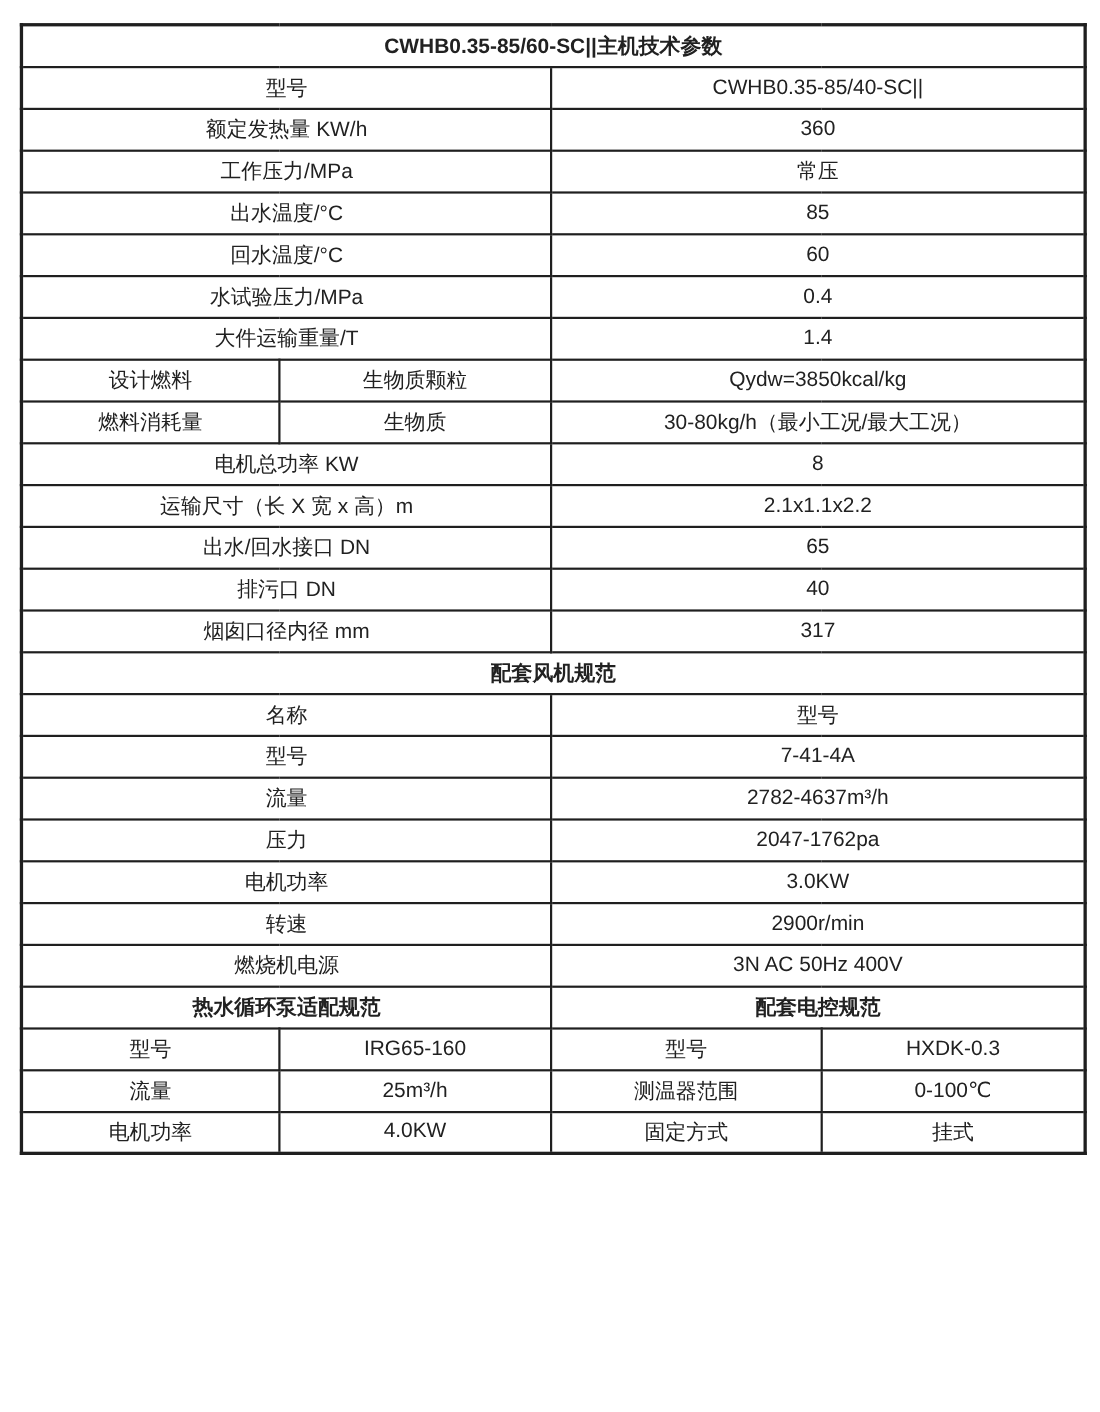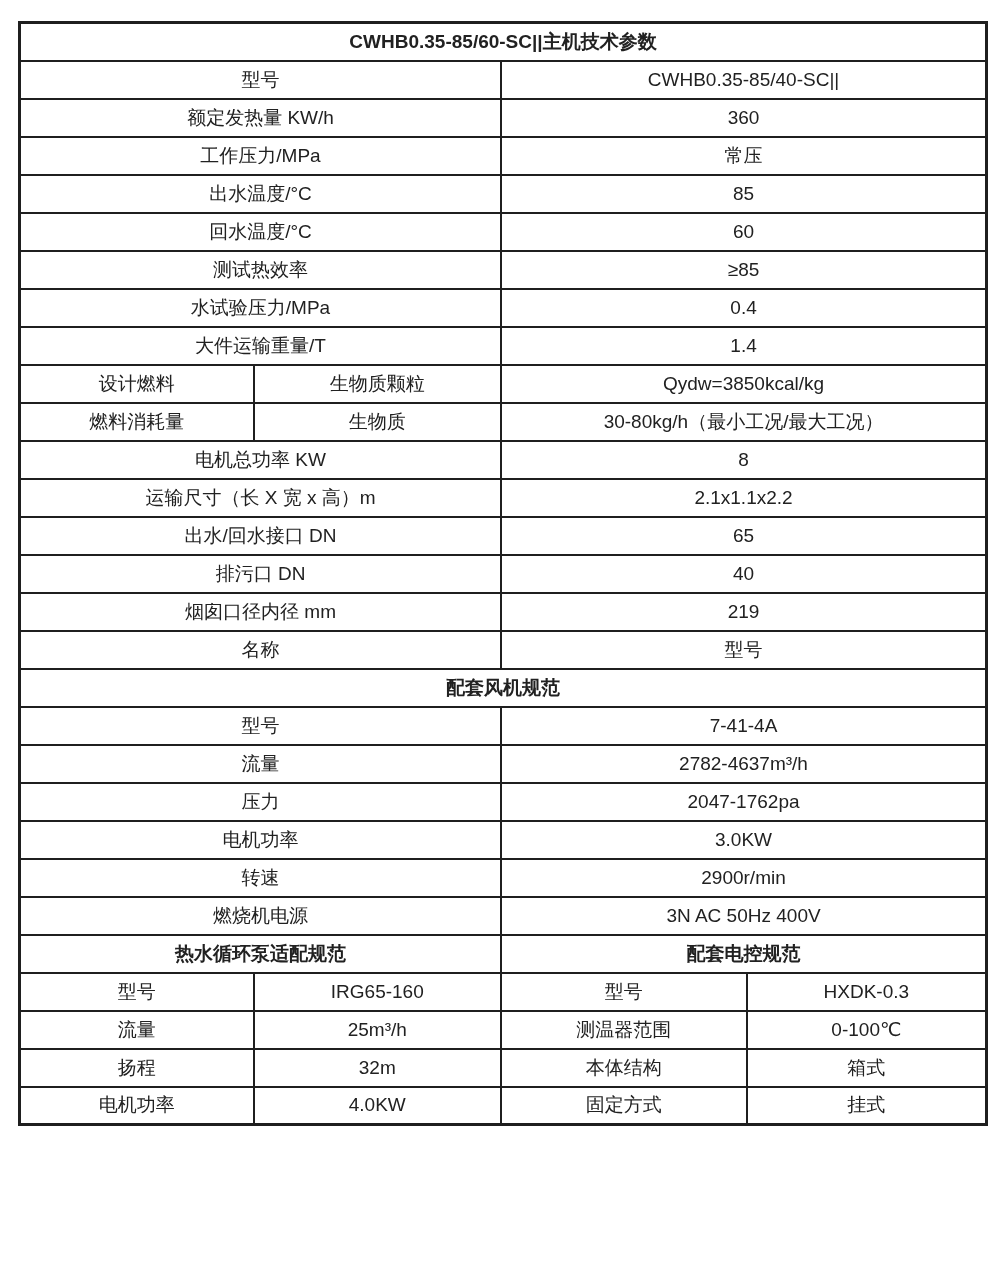--- a/index.html
+++ b/index.html
@@ -77,24 +77,20 @@
     </tr>
     <tr>
       <td colspan="2">出水温度/°C</td>
       <td colspan="2">85</td>
     </tr>
     <tr>
       <td colspan="2">回水温度/°C</td>
       <td colspan="2">60</td>
     </tr>
     <tr>
-      <td colspan="2">测试热效率</td>
-      <td colspan="2">≥85</td>
-    </tr>
-    <tr>
       <td colspan="2">水试验压力/MPa</td>
       <td colspan="2">0.4</td>
     </tr>
     <tr>
       <td colspan="2">大件运输重量/T</td>
       <td colspan="2">1.4</td>
     </tr>
 
     <tr>
       <td>设计燃料</td>
@@ -118,30 +114,30 @@
     <tr>
       <td colspan="2">出水/回水接口 DN</td>
       <td colspan="2">65</td>
     </tr>
     <tr>
       <td colspan="2">排污口 DN</td>
       <td colspan="2">40</td>
     </tr>
     <tr>
       <td colspan="2">烟囱口径内径 mm</td>
-      <td colspan="2">219</td>
+      <td colspan="2">317</td>
+    </tr>
+
+    <tr>
+      <td colspan="4" class="section-cell">配套风机规范</td>
     </tr>
 
     <tr>
       <td colspan="2">名称</td>
       <td colspan="2">型号</td>
-    </tr>
-
-    <tr>
-      <td colspan="4" class="section-cell">配套风机规范</td>
     </tr>
     <tr>
       <td colspan="2">型号</td>
       <td colspan="2">7-41-4A</td>
     </tr>
     <tr>
       <td colspan="2">流量</td>
       <td colspan="2">2782-4637m³/h</td>
     </tr>
     <tr>
@@ -172,26 +168,20 @@
       <td>型号</td>
       <td>HXDK-0.3</td>
     </tr>
     <tr>
       <td>流量</td>
       <td>25m³/h</td>
       <td>测温器范围</td>
       <td>0-100℃</td>
     </tr>
     <tr>
-      <td>扬程</td>
-      <td>32m</td>
-      <td>本体结构</td>
-      <td>箱式</td>
-    </tr>
-    <tr>
       <td>电机功率</td>
       <td>4.0KW</td>
       <td>固定方式</td>
       <td>挂式</td>
     </tr>
   </tbody>
     </table>
 </div>
 
 </body></html>

